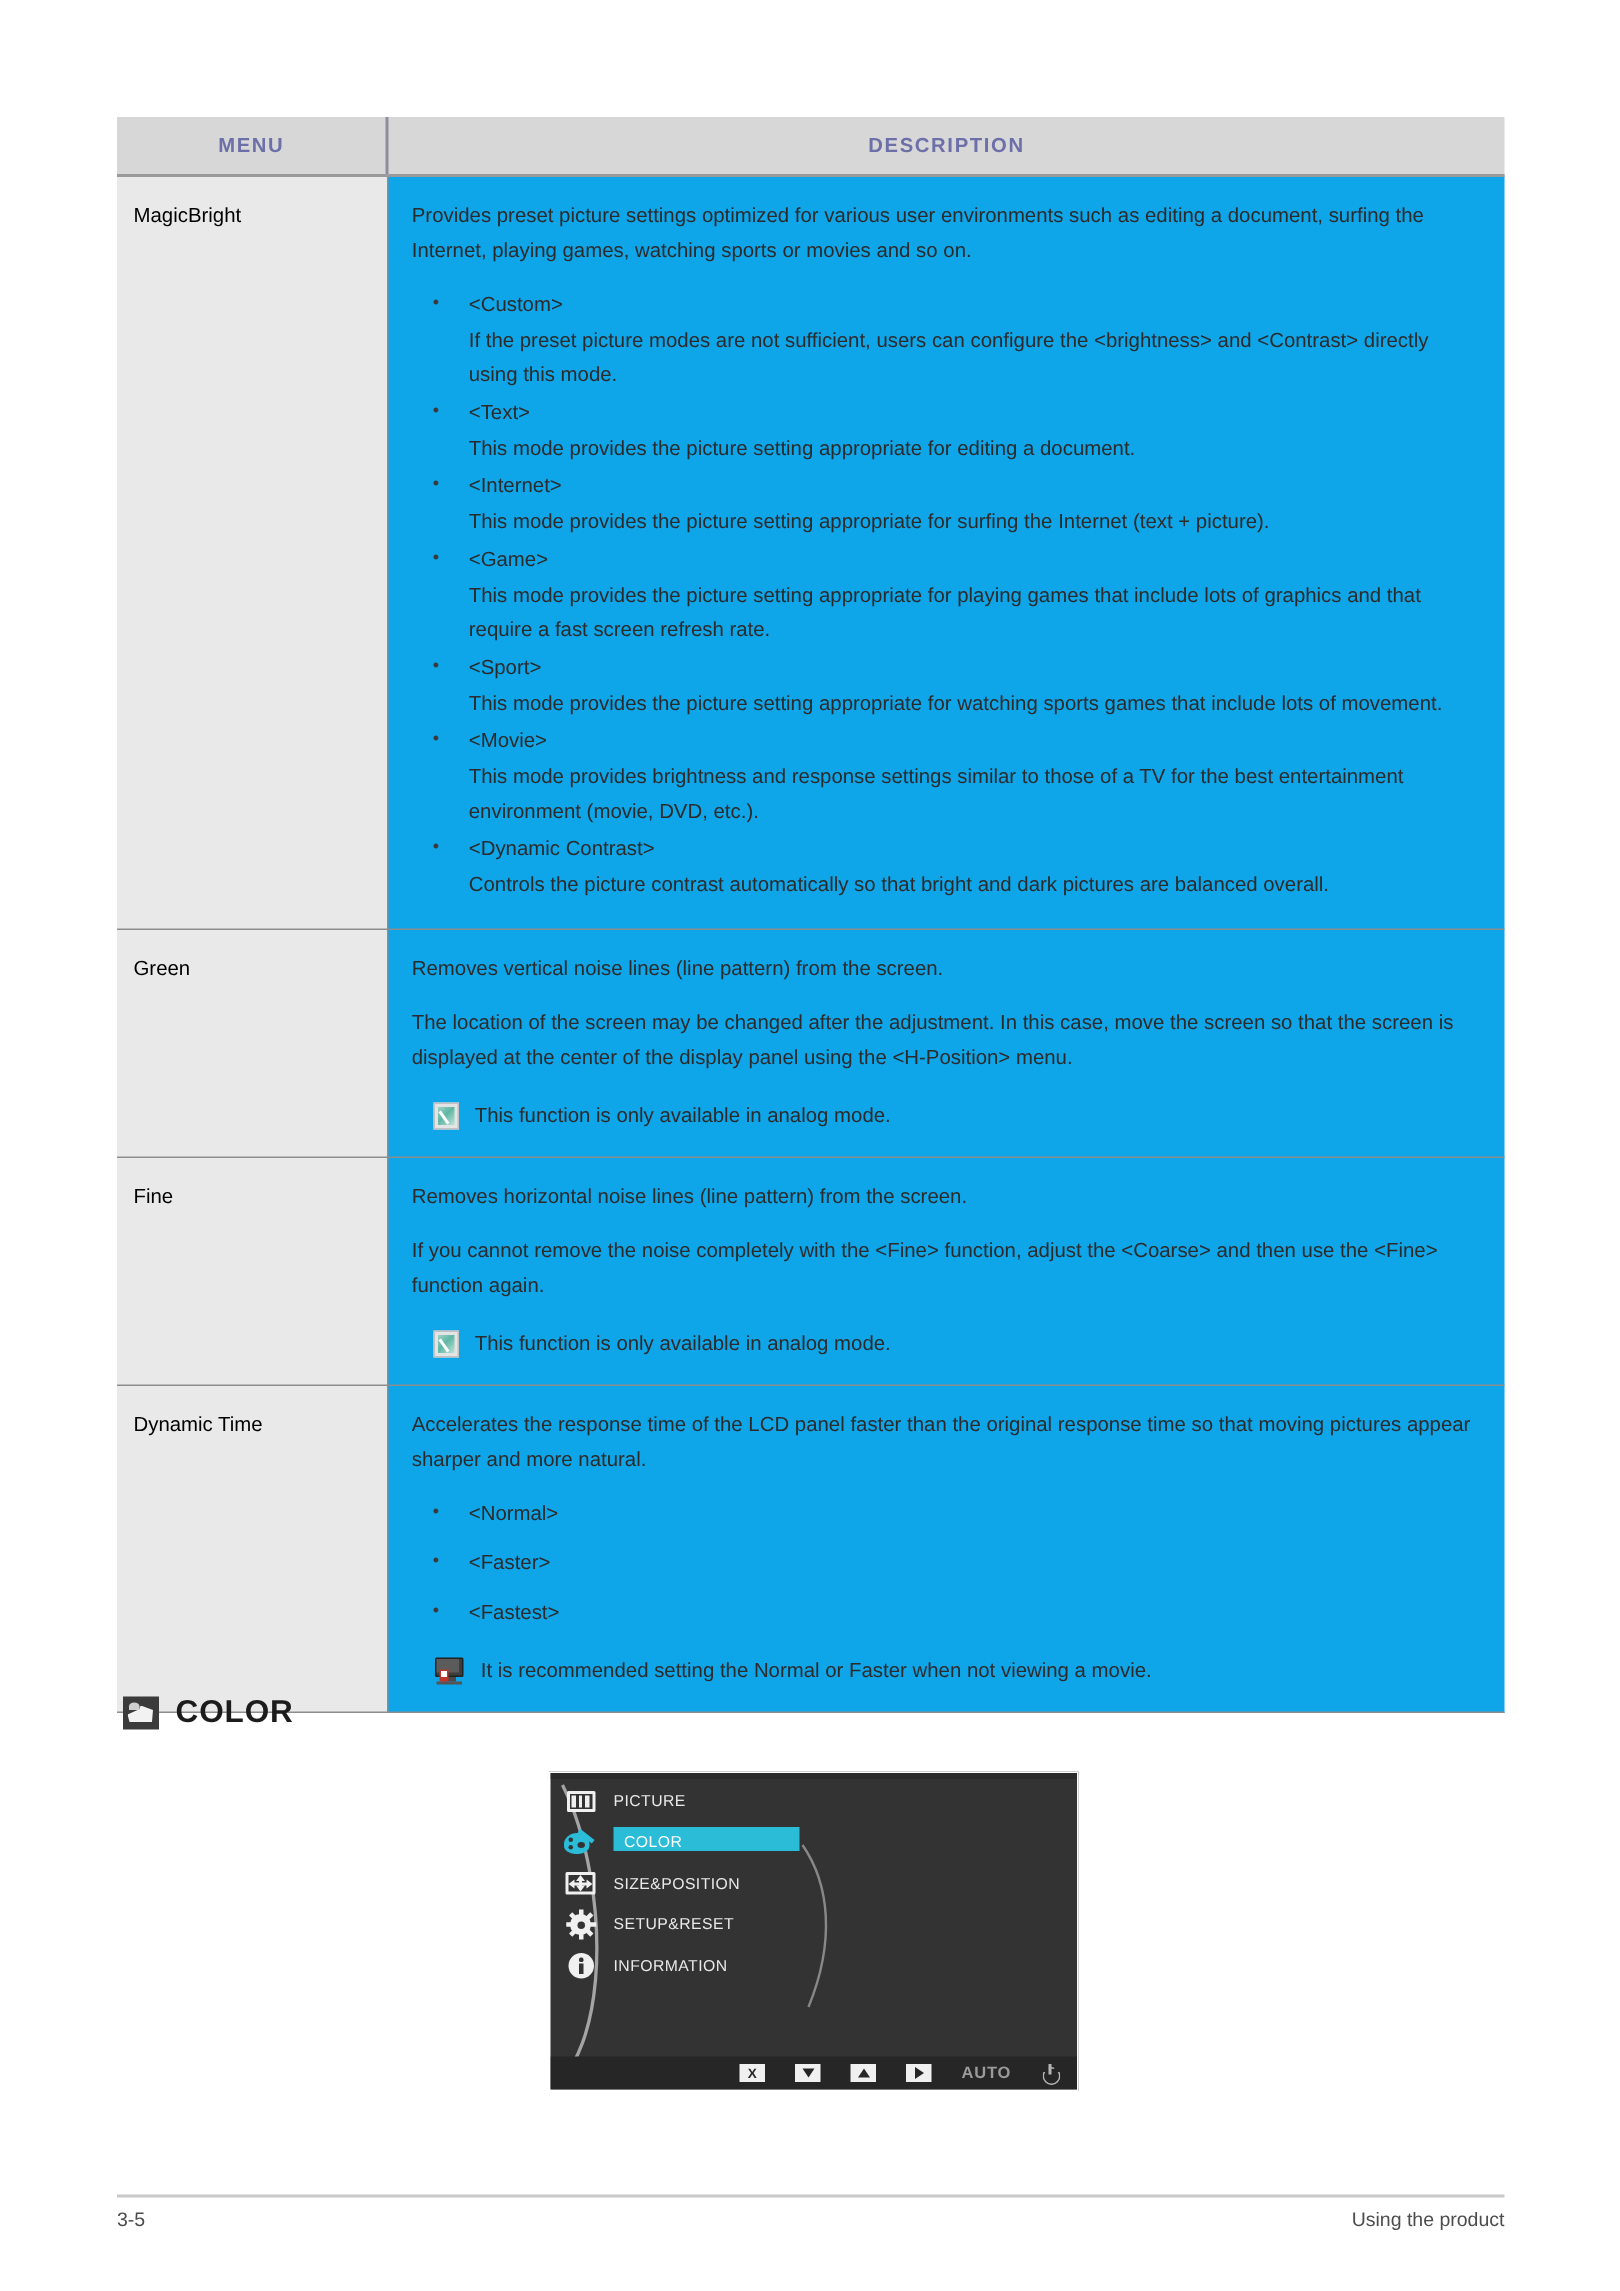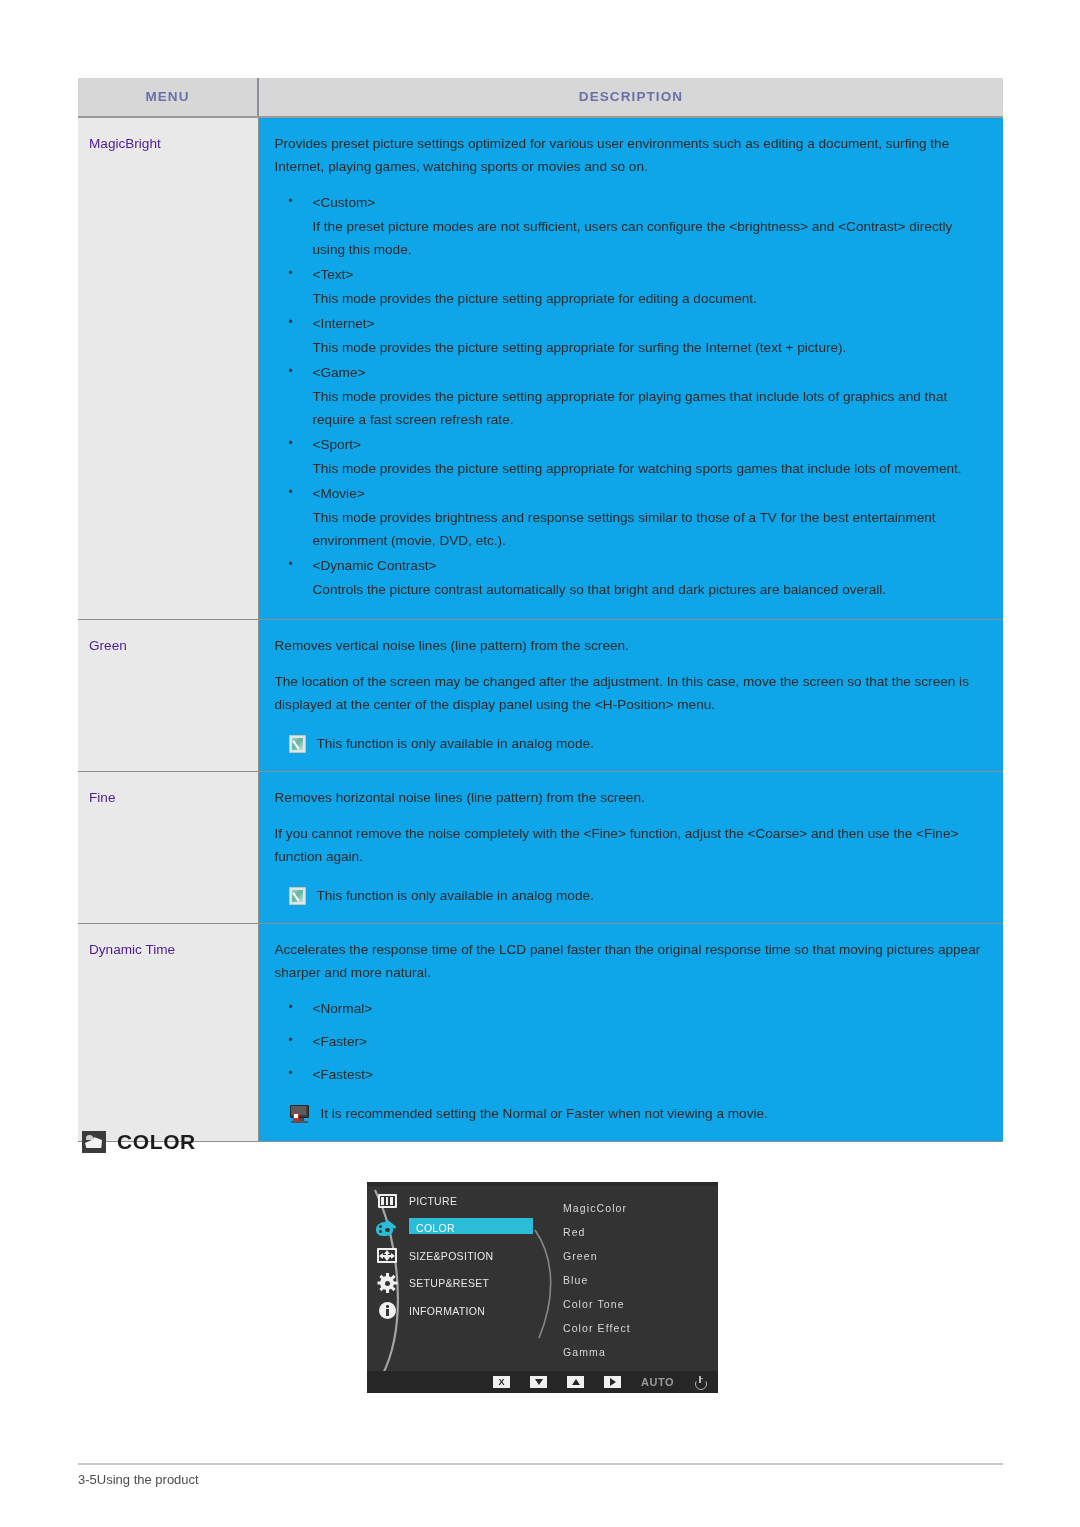--- a/index.html
+++ b/index.html
@@ -43,21 +43,21 @@
 
   .spec-table td {
     vertical-align: top;
     font-size: 13.6px;
     line-height: 23px;
     border-bottom: 1.5px solid #8e8e8e;
   }
   .spec-table td.menu-cell {
     background: #e9e9e9;
     padding: 14px 10px 14px 11px;
-    color: #4c1d95;
+    color: #000000;
     border-right: 1.5px solid #8e8e8e;
   }
   .spec-table td.desc-cell {
     background: #0ea5e9;
     padding: 14px 16px 16px 16px;
   }
   .spec-table tr:last-child td { border-bottom: 1.5px solid #8e8e8e; }
 
   .p { margin: 0 0 13px 0; }
   .p:last-child { margin-bottom: 0; }
@@ -410,20 +410,21 @@
     position: absolute;
     left: 78px; top: 1463px;
     width: 925px; height: 2px;
     background: #c9c9c9;
   }
   .footer {
     position: absolute;
     left: 78px; top: 1472px;
     width: 925px;
     display: flex;
+    justify-content: space-between;
     font-size: 13px;
     color: #4d4d4d;
   }
 </style>
 </head>
 <body>
 
 <div class="page">
 
   <table class="spec-table">
@@ -596,29 +597,20 @@
 
       <div class="osd-row">
         <span class="osd-ico">
           <span class="ic-info"></span>
         </span>
         <span class="osd-label">INFORMATION</span>
       </div>
 
     </div>
 
-    <div class="osd-right">
-      <div>MagicColor</div>
-      <div>Red</div>
-      <div>Green</div>
-      <div>Blue</div>
-      <div>Color Tone</div>
-      <div>Color Effect</div>
-      <div>Gamma</div>
-    </div>
 
     <div class="osd-bottom">
       <span class="osd-btn">
         <span class="btn-box">X</span>
       </span>
       <span class="osd-btn">
         <span class="btn-box">
             <span class="btn-tri down"></span>
           </span>
       </span>

